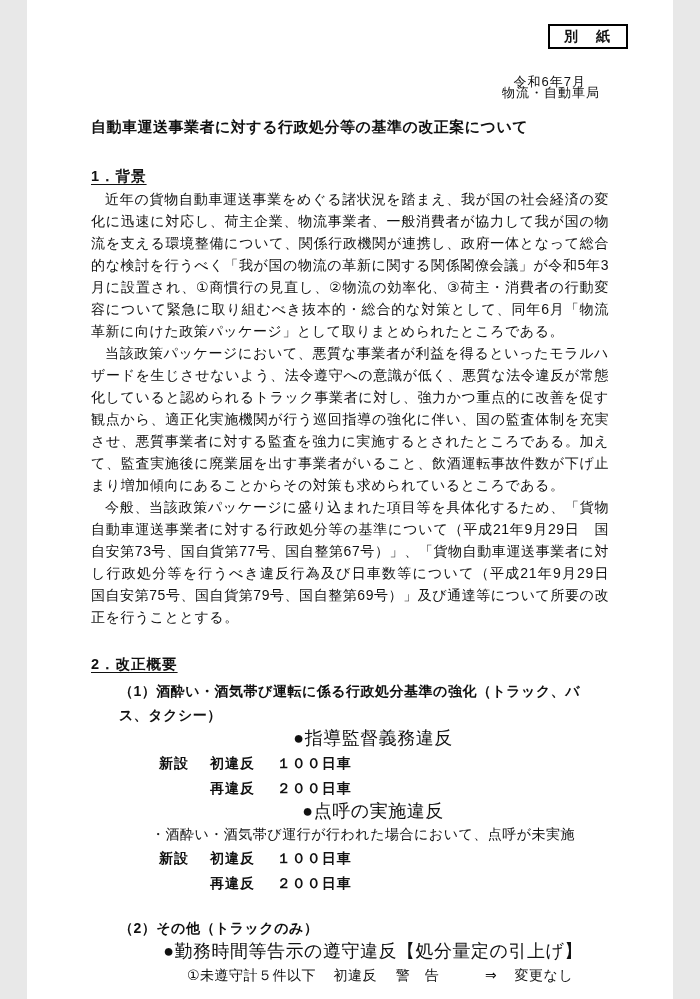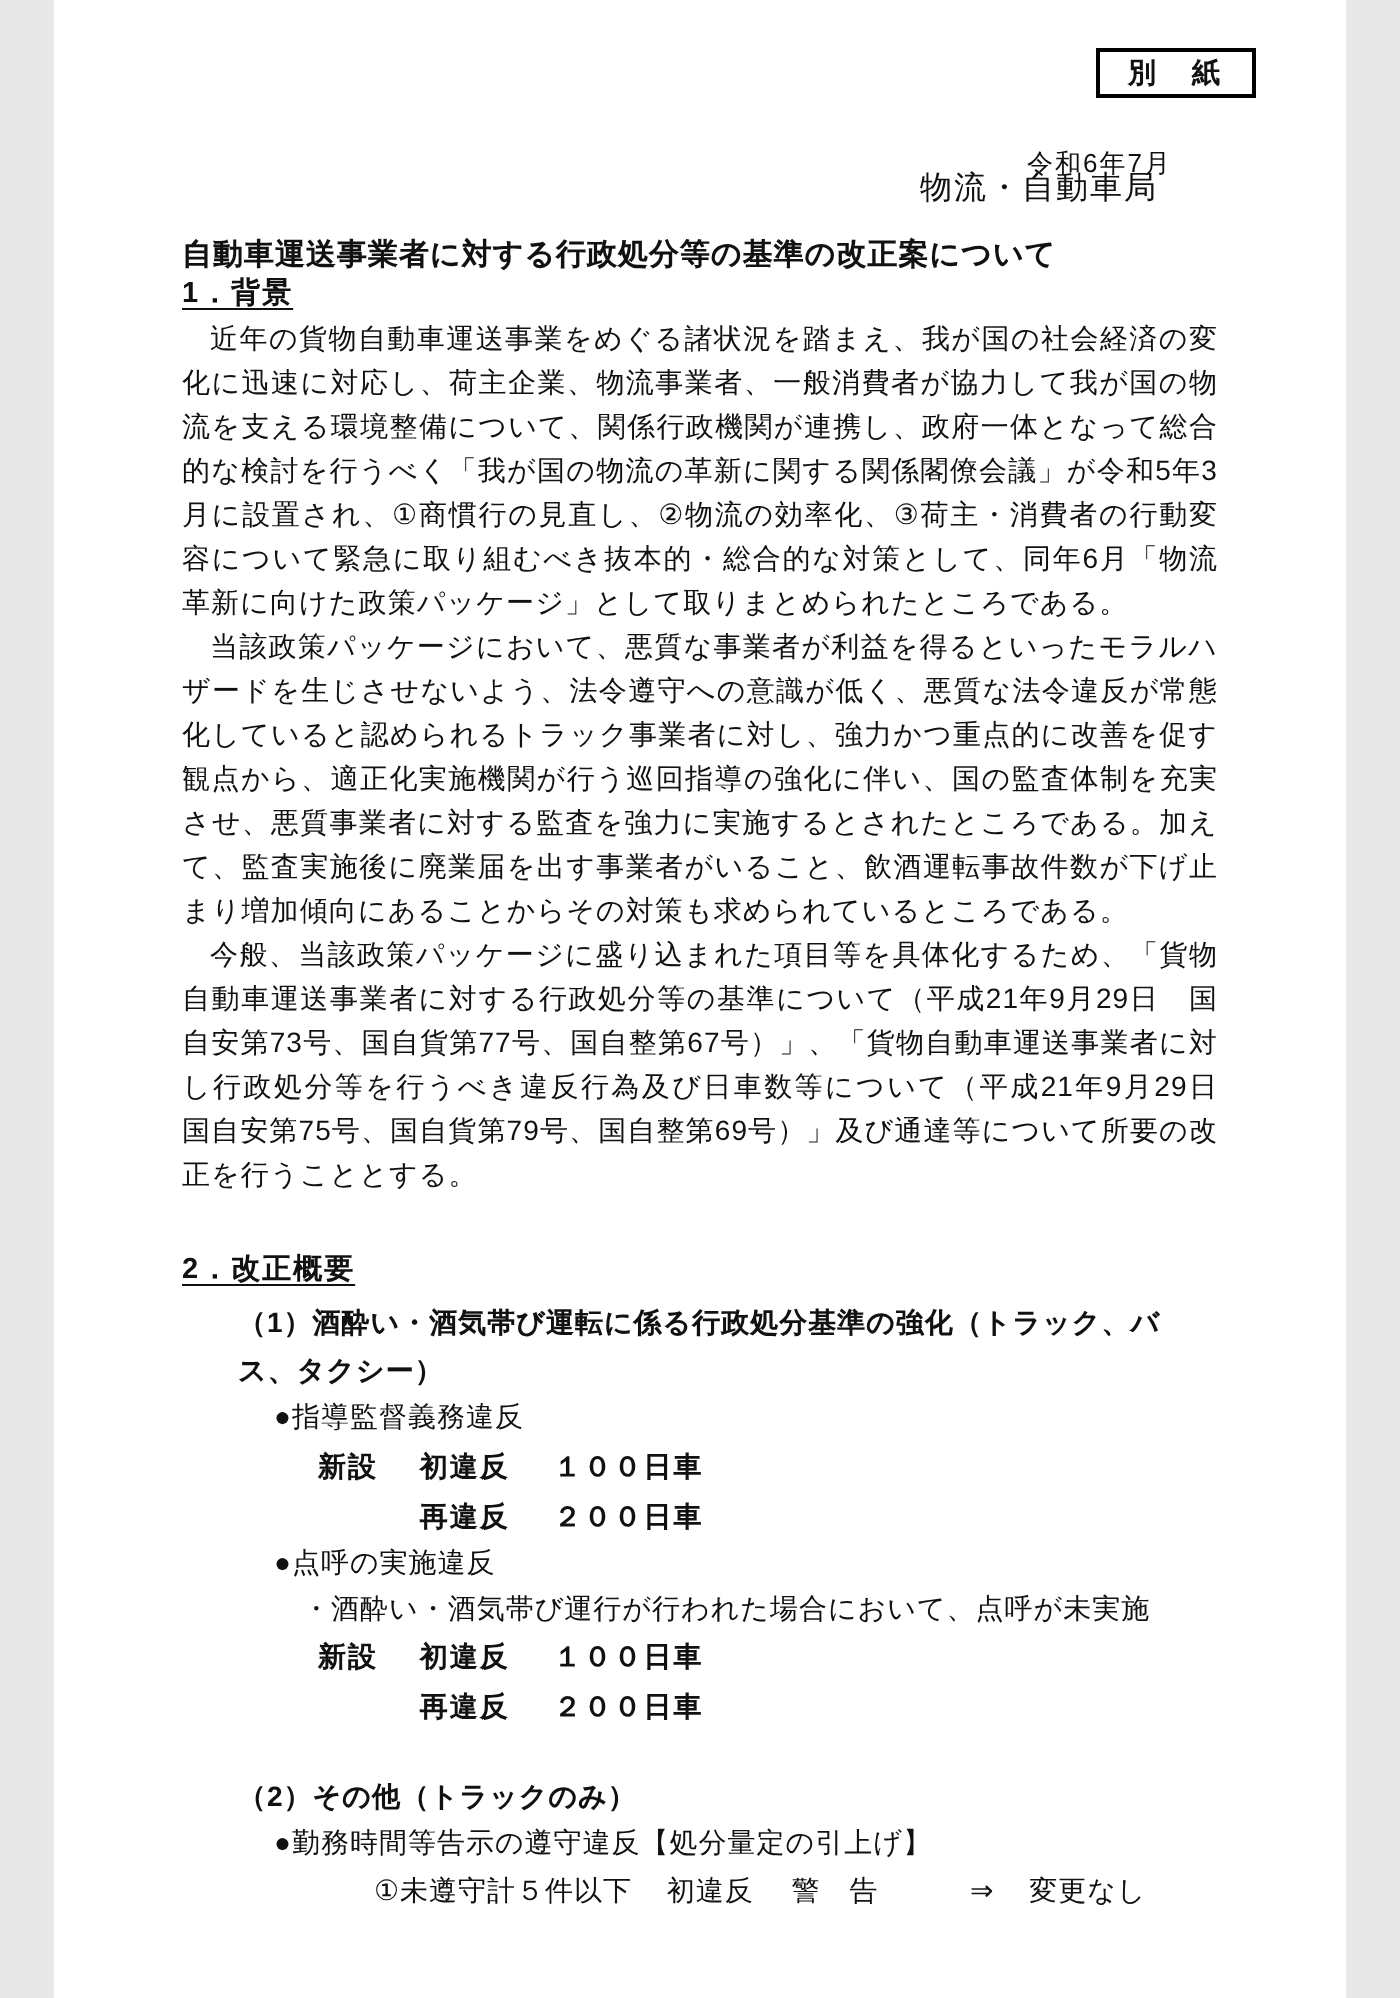--- a/index.html
+++ b/index.html
@@ -28,22 +28,22 @@
   .hdr-date {
     position: absolute;
     top: 73px;
     right: 87px;
     font-size: 13px;
     letter-spacing: 1px;
   }
   .hdr-dept {
     position: absolute;
     top: 84px;
-    right: 94px;
-    font-size: 16px;
+    right: 73px;
+    font-size: 13px;
     letter-spacing: 1px;
   }
   
   .content {
     padding: 118px 64px 0 64px;
   }
   .doc-title {
     margin: 0;
     font-size: 15px;
     font-weight: bold;
@@ -51,21 +51,21 @@
   }
   .sec-heading {
     display: inline-block;
     margin: 0;
     font-size: 14.5px;
     font-weight: bold;
     text-decoration: underline;
     text-underline-offset: 3px;
     letter-spacing: 1px;
   }
-  .sec1-heading { }
+  .sec1-heading { margin-top: 30px; }
   .sec2-heading { margin-top: 27px; }
   .para {
     margin: 0;
     font-size: 14px;
     line-height: 22px;
     letter-spacing: 0.55px;
     text-align: justify;
     text-indent: 1em;
     overflow-wrap: anywhere;
   }
@@ -73,23 +73,24 @@
   .sub-heading {
     margin: 5px 0 0 28px;
     font-size: 14px;
     font-weight: bold;
     line-height: 24px;
     letter-spacing: 0.5px;
   }
   .sub2-heading { margin-top: 21px; }
   .bullet-line {
     margin: 0 0 0 46px;
-    font-size: 14px;
+    font-size: 18px;
     line-height: 23px;
     letter-spacing: 0.5px;
+    text-align: center;
   }
   .desc-line {
     margin: 0 0 0 60px;
     padding-left: 15px;
     text-indent: -15px;
     font-size: 14px;
     line-height: 22px;
     letter-spacing: 0.5px;
     text-align: justify;
     overflow-wrap: anywhere;

